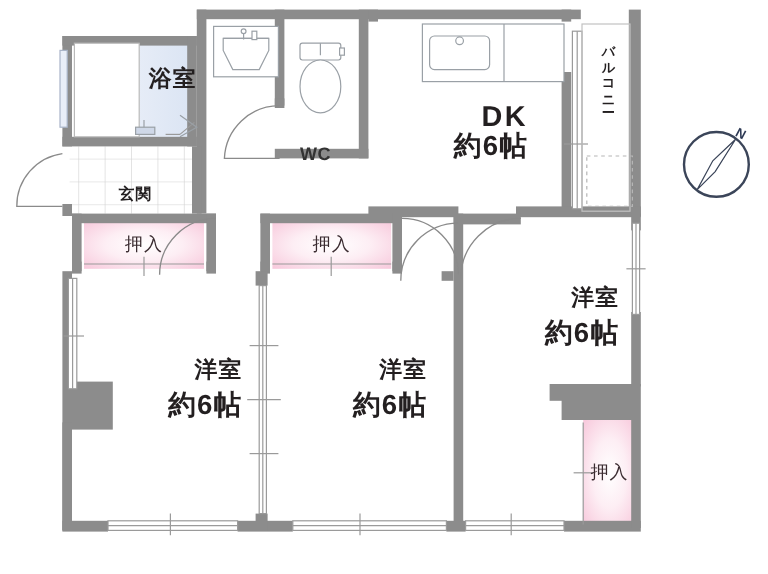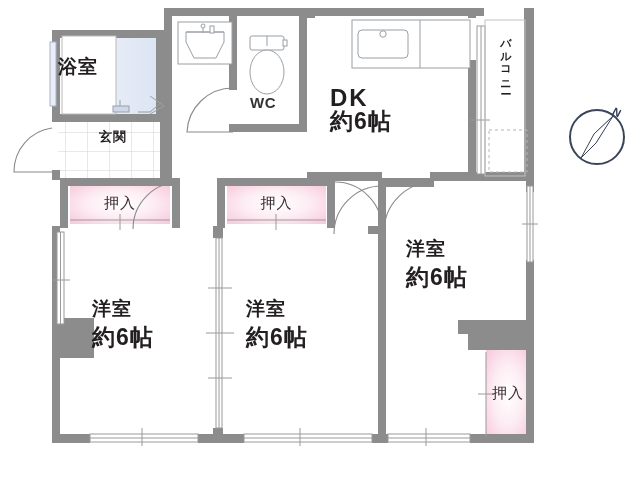--- a/index.html
+++ b/index.html
@@ -1,29 +1,29 @@
 <!DOCTYPE html>
 <html><head>
 <meta charset="utf-8">
 <title>Floor Plan</title>
 <style>
   html,body{margin:0;padding:0;background:#ffffff;}
   body{width:640px;height:478px;overflow:hidden;
        font-family:"Liberation Sans","DejaVu Sans",sans-serif;}
   #plan-root{position:relative;width:640px;height:478px;background:#fff;}
   #plan-svg{position:absolute;left:0;top:0;}
-  .room-label{position:absolute;text-align:left;color:#231f20;
+  .room-label{position:absolute;text-align:right;color:#231f20;
               line-height:1.18;white-space:pre;pointer-events:none;}
   .rm-big{font-size:19px;font-weight:700;letter-spacing:1px;}
   .rm-sub{font-size:23px;font-weight:700;letter-spacing:1px;}
   .rm-dk{font-size:24px;font-weight:700;letter-spacing:2px;}
   .closet-label{position:absolute;font-size:15px;font-weight:400;
                 color:#3a2b30;letter-spacing:1px;text-align:center;}
   .wc-label{position:absolute;font-size:15px;font-weight:700;color:#333;
-            letter-spacing:0.5px;}
+            letter-spacing:0.5px;margin-top:26px;}
   .small-label{position:absolute;font-size:13px;font-weight:700;color:#231f20;
                letter-spacing:1px;}
   .vert-label{position:absolute;font-size:11px;font-weight:700;color:#231f20;
               writing-mode:vertical-rl;text-orientation:upright;
               letter-spacing:2px;line-height:1;}
 </style>
 </head>
 <body>
 
 <div id="plan-root">
@@ -235,21 +235,21 @@
       <circle cx="597" cy="137" r="27" fill="#ffffff" stroke="#3b4559" stroke-width="2"></circle>
       <path d="M613 116 L596 143 L581 158 L598 130 Z" fill="#2e3a55"></path>
       <path d="M581 158 L596 143 L613 116 L594 134 Z" fill="#ffffff" stroke="#3b4559" stroke-width="1"></path>
     </g>
   </svg>
 
   <div class="room-label rm-big" style="left:58px;top:56px;width:106px;">浴室</div>
 
   <div class="wc-label" style="left:250px;top:94px;">WC</div>
 
-  <div class="small-label" style="left:77px;top:128px;width:72px;text-align:center;">玄関</div>
+  <div class="small-label" style="left:77px;top:153px;width:72px;text-align:center;">玄関</div>
 
   <div class="room-label rm-dk" style="left:330px;top:84px;width:110px;">DK</div>
   <div class="room-label rm-sub" style="left:330px;top:108px;width:110px;">約6帖</div>
 
   <div class="vert-label" style="left:500px;top:30px;">バルコニー</div>
 
   <div class="room-label rm-big" style="left:92px;top:298px;width:110px;">洋室</div>
   <div class="room-label rm-sub" style="left:92px;top:324px;width:110px;">約6帖</div>
 
   <div class="room-label rm-big" style="left:246px;top:298px;width:110px;">洋室</div>

